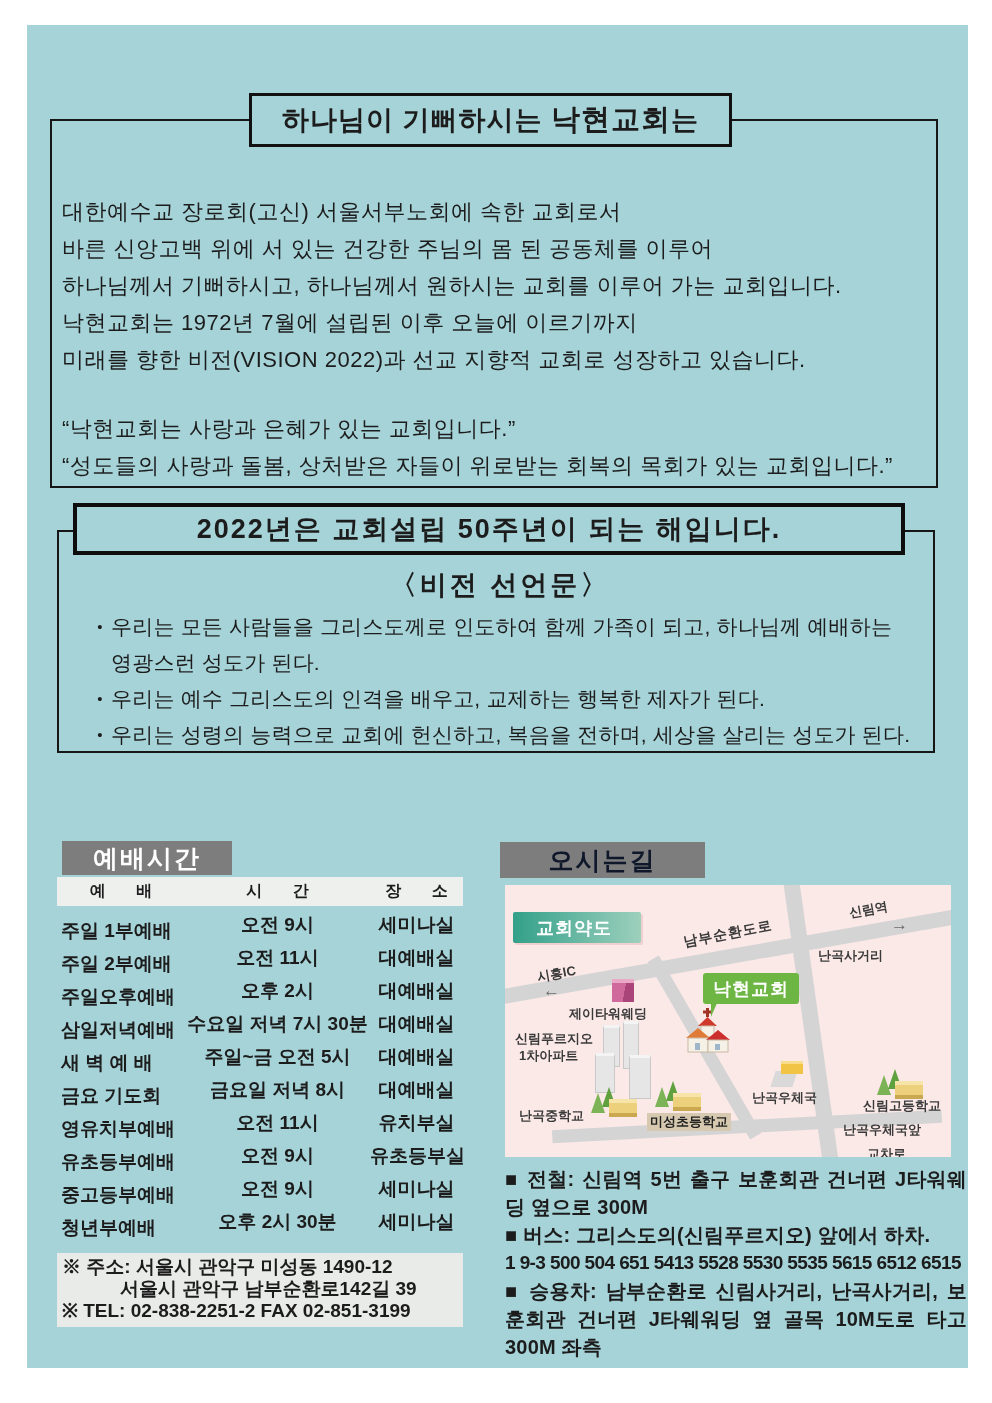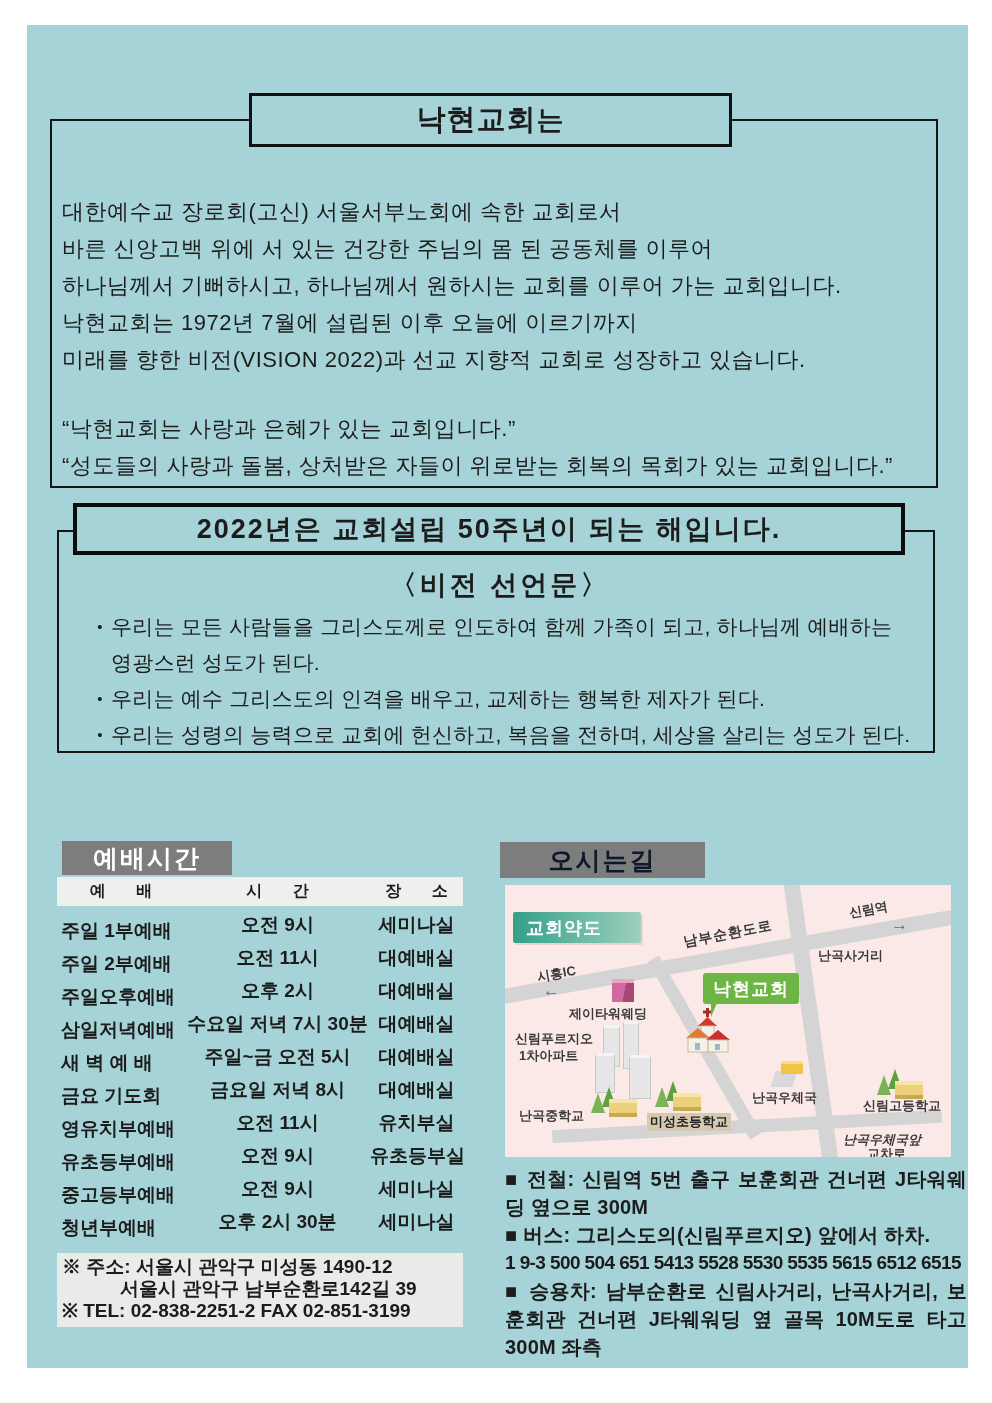--- a/index.html
+++ b/index.html
@@ -59,21 +59,21 @@
                      color:#0f172a;font-size:25px;font-weight:700;display:flex;align-items:center;justify-content:center;
                      letter-spacing:2px;}
   .map{position:absolute;left:478px;top:860px;width:446px;height:272px;background:var(--map-pink);overflow:hidden;}
   .road{position:absolute;background:var(--road);}
   .road-main{left:-10px;top:64px;width:470px;height:15px;transform:rotate(-10deg);}
   .road-right{left:298px;top:-6px;width:16px;height:286px;transform:rotate(-8deg);}
   .road-branch{left:193px;top:60px;width:13px;height:205px;transform:rotate(-30deg);}
   .road-bottom{left:47px;top:235px;width:390px;height:13px;transform:rotate(-3deg);}
   .map-label{position:absolute;font-size:13px;color:#3a3a3a;font-weight:600;white-space:nowrap;}
   .map-badge{position:absolute;left:8px;top:27px;width:128px;height:31px;color:#fff;font-size:18px;font-weight:800;
-             display:flex;align-items:center;padding-left:13px;letter-spacing:1px;
+             display:flex;align-items:center;padding-left:23px;letter-spacing:1px;
              background:linear-gradient(90deg,var(--ribbon-a),var(--ribbon-b));border-radius:2px;
              box-shadow:2px 2px 0 rgba(220,160,160,.35);}
   .arrow{position:absolute;font-size:17px;color:#6b6b6b;font-weight:700;}
   .callout{position:absolute;left:198px;top:88px;width:96px;height:31px;background:var(--callout-green);
            color:#fff;font-size:18px;font-weight:800;display:flex;align-items:center;justify-content:center;
            border-radius:3px;letter-spacing:1px;z-index:2;}
   .callout .tail{position:absolute;left:8px;bottom:-13px;width:0;height:0;
                  border-left:6px solid var(--callout-green);border-right:8px solid transparent;
                  border-bottom:14px solid transparent;border-top:6px solid var(--callout-green);}
   .church{position:absolute;left:180px;top:122px;z-index:1;}
@@ -93,21 +93,21 @@
   .dirs{position:absolute;left:478px;top:1140px;width:462px;font-size:20px;line-height:28px;font-weight:600;
         text-align:justify;letter-spacing:.2px;}
   .dirs .bus-numbers{white-space:nowrap;letter-spacing:-.6px;font-size:19px;}
 </style>
 </head>
 <body>
 
 <div class="page">
   <div class="panel">
 
-    <div class="title-box"><span class="strong">낙현교회</span><span>는</span></div>
+    <div class="title-box"><span>하나님이 기뻐하시는 </span><span class="strong">낙현교회</span><span>는</span></div>
     <div class="intro-box"></div>
     <div class="intro-text">
       <div>대한예수교 장로회(고신) 서울서부노회에 속한 교회로서</div>
       <div>바른 신앙고백 위에 서 있는 건강한 주님의 몸 된 공동체를 이루어</div>
       <div>하나님께서 기뻐하시고, 하나님께서 원하시는 교회를 이루어 가는 교회입니다.</div>
       <div>낙현교회는 1972년 7월에 설립된 이후 오늘에 이르기까지</div>
       <div>미래를 향한 비전(VISION 2022)과 선교 지향적 교회로 성장하고 있습니다.</div>
       <div class="gap"></div>
       <div>“낙현교회는 사랑과 은혜가 있는 교회입니다.”</div>
       <div>“성도들의 사랑과 돌봄, 상처받은 자들이 위로받는 회복의 목회가 있는 교회입니다.”</div>
@@ -261,21 +261,21 @@
         </div>
       <div class="map-label" style="left:247px;top:204px;">난곡우체국</div>
 
       <div class="school-icon" style="left:372px;top:178px;">
           <span class="tree t1"></span>
           <span class="tree t2"></span>
           <span class="bld"></span>
         </div>
       <div class="map-label" style="left:358px;top:212px;">신림고등학교</div>
 
-      <div class="map-label" style="left:338px;top:246px;font-style:italic;">난곡우체국앞</div>
+      <div class="map-label" style="left:338px;top:236px;">난곡우체국앞</div>
       <div class="map-label" style="left:362px;top:260px;">교차로</div>
     </div>
 
     <div class="dirs">
       <div>■ 전철: 신림역 5번 출구 보훈회관 건너편 J타워웨딩 옆으로 300M</div>
       <div>■ 버스: 그리스도의(신림푸르지오) 앞에서 하차.</div>
       <div class="bus-numbers">1 9-3 500 504 651 5413 5528 5530 5535 5615 6512 6515</div>
       <div>■ 승용차: 남부순환로 신림사거리, 난곡사거리, 보훈회관 건너편 J타웨워딩 옆 골목 10M도로 타고 300M 좌측</div>
     </div>
 

